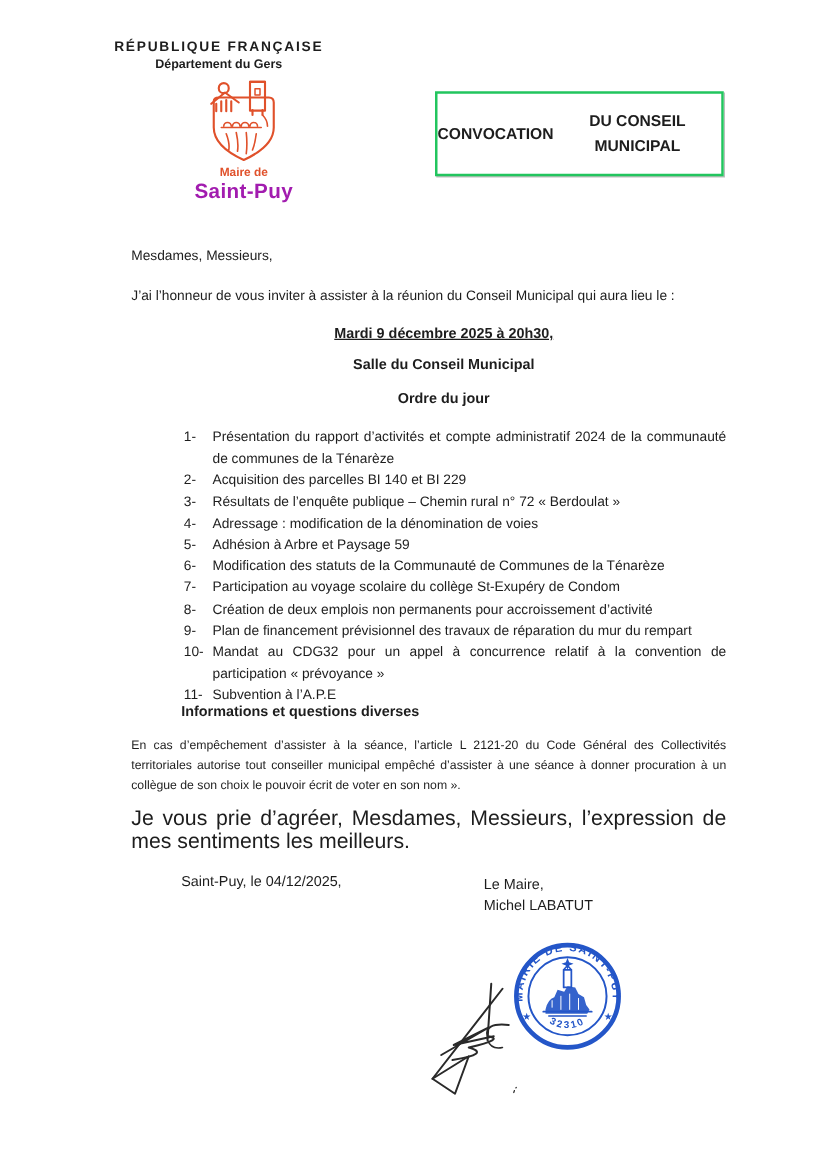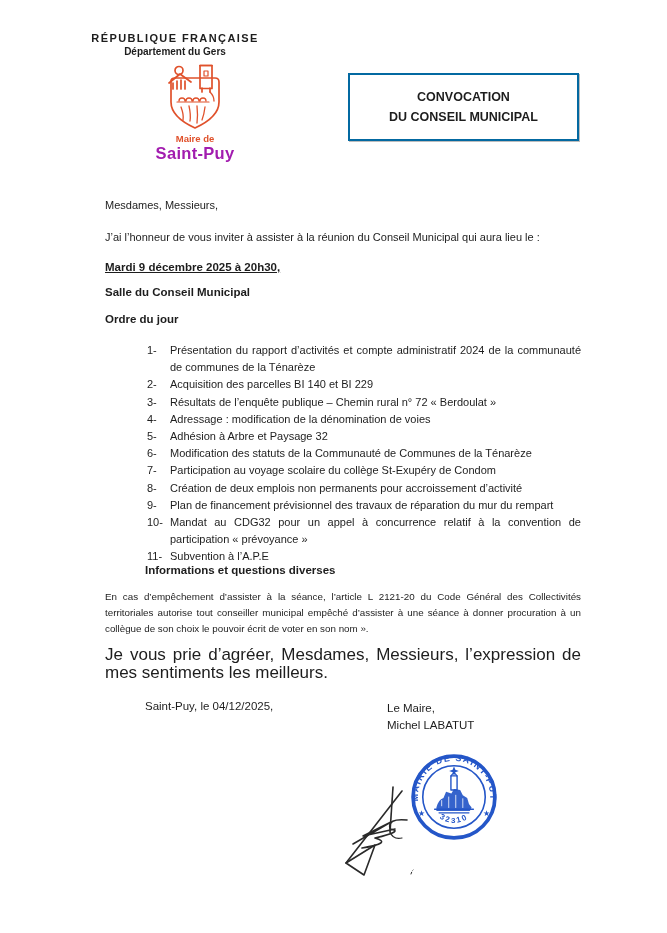--- a/index.html
+++ b/index.html
@@ -11,29 +11,29 @@
   .gov-header{position:absolute;left:78px;top:30px;width:194px;text-align:center;}
   .gov-header .republic{font-size:11px;font-weight:bold;letter-spacing:1.4px;}
   .gov-header .department{font-size:10px;font-weight:bold;margin-top:2px;}
   .logo-block{position:absolute;left:133px;top:62px;width:124px;text-align:center;}
   .logo-crest{display:block;margin:0 auto;}
   .logo-mairie{font-size:9.5px;font-weight:bold;color:var(--logo-orange);margin-top:1px;}
   .logo-commune{font-size:16.5px;font-weight:bold;color:#a21caf;letter-spacing:.3px;margin-top:0px;}
   
   .title-box{
     position:absolute;left:348px;top:71px;width:227px;height:64px;
-    border:2px solid #0369a1;box-shadow:1px 1px 0 #bdbdbd;
-    display:flex;flex-direction:column;align-items:center;justify-content:center;
+    border:2px solid #22c55e;box-shadow:1px 1px 0 #bdbdbd;
+    display:flex;align-items:center;justify-content:center;
     font-weight:bold;font-size:12.5px;line-height:20px;text-align:center;
   }
   
   .body-col{position:absolute;left:105px;top:0;width:476px;font-size:11px;}
   .salutation{position:absolute;left:0;top:197px;}
   .intro{position:absolute;left:0;top:229px;width:476px;}
-  .center-line{position:absolute;left:0;width:476px;text-align:left;font-weight:bold;font-size:11.5px;}
+  .center-line{position:absolute;left:12px;width:476px;text-align:center;font-weight:bold;font-size:11.5px;}
   .date-line{top:259px;text-decoration:underline;}
   .place-line{top:284px;}
   .agenda-title{top:311px;}
   .agenda{position:absolute;left:42px;top:340px;width:434px;}
   .agenda-row{display:flex;line-height:17.2px;}
   .agenda-row .num{flex:none;width:23px;}
   .agenda-row .txt{flex:1;text-align:justify;}
   .info-title{position:absolute;left:40px;top:562px;font-weight:bold;font-size:11.5px;}
   .legal-note{position:absolute;left:0;top:587px;width:476px;font-size:9.8px;line-height:15.8px;text-align:justify;}
   .closing{position:absolute;left:0;top:644px;width:476px;font-size:17px;line-height:18px;text-align:justify;}
@@ -103,21 +103,21 @@
       <div class="agenda-row">
           <span class="num">3-</span>
           <span class="txt">Résultats de l’enquête publique – Chemin rural n° 72 « Berdoulat »</span>
         </div>
       <div class="agenda-row">
           <span class="num">4-</span>
           <span class="txt">Adressage : modification de la dénomination de voies</span>
         </div>
       <div class="agenda-row">
           <span class="num">5-</span>
-          <span class="txt">Adhésion à Arbre et Paysage 32</span>
+          <span class="txt">Adhésion à Arbre et Paysage 59</span>
         </div>
       <div class="agenda-row">
           <span class="num">6-</span>
           <span class="txt">Modification des statuts de la Communauté de Communes de la Ténarèze</span>
         </div>
       <div class="agenda-row">
           <span class="num">7-</span>
           <span class="txt">Participation au voyage scolaire du collège St-Exupéry de Condom</span>
         </div>
       <div class="agenda-row">

